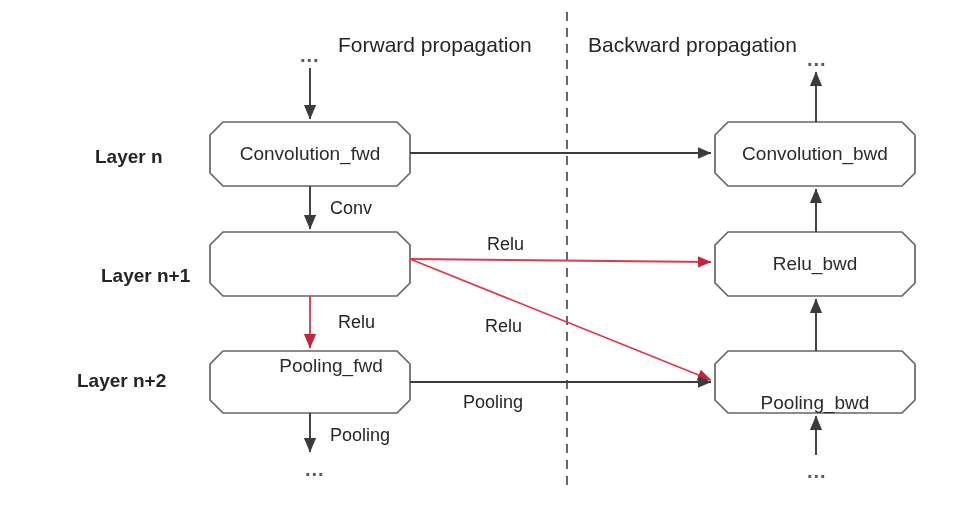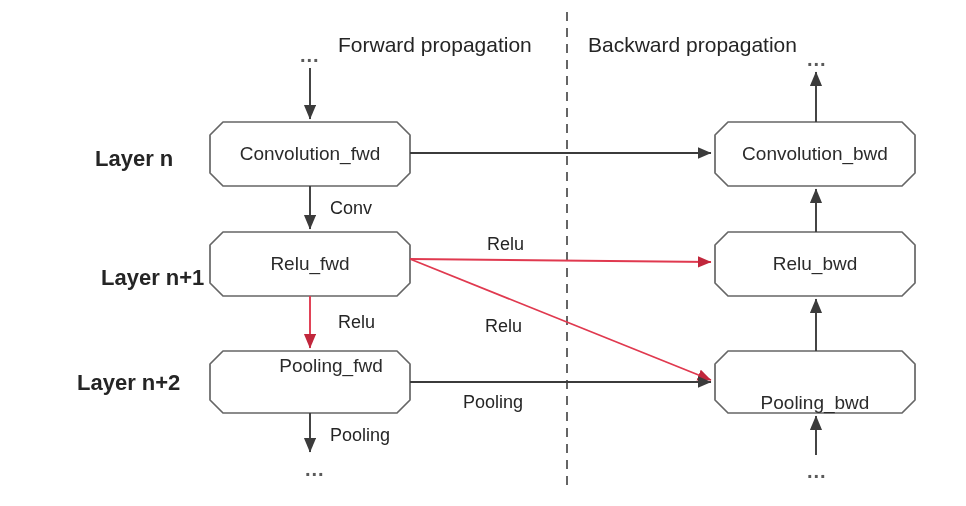--- a/index.html
+++ b/index.html
@@ -27,21 +27,21 @@
     color: #2b2b2b;
     font-family: "Liberation Sans", sans-serif;
     white-space: nowrap;
   }
   .phase-title {
     font-size: 21px;
     font-weight: 400;
     color: #252525;
   }
   .layer-label {
-    font-size: 22px;
+    font-size: 19px;
     font-weight: 700;
     color: #252525;
   }
   .node-label {
     font-size: 19px;
     font-weight: 400;
     color: #2b2b2b;
   }
   .edge-label {
     font-size: 18px;
@@ -119,23 +119,20 @@
   <div class="txt phase-title" style="left:338px; top:33px;">Forward propagation</div>
   <div class="txt phase-title" style="left:588px; top:33px;">Backward propagation</div>
 
   <div class="txt layer-label" style="left:95px; top:146px;">Layer n</div>
   <div class="txt layer-label" style="left:77px; top:265px;margin-left:24px;">Layer n+1</div>
   <div class="txt layer-label" style="left:77px; top:370px;">Layer n+2</div>
 
   <div class="node-box" style="left:210px; top:122px; width:200px; height:64px;">
     <span class="node-label">Convolution_fwd</span>
   </div>
-  <div class="node-box" style="left:210px; top:232px; width:200px; height:64px;">
-    <span class="node-label">Relu_fwd</span>
-  </div>
   <div class="node-box" style="left:210px; top:335px; width:242px; height:62px;">
     <span class="node-label">Pooling_fwd</span>
   </div>
   <div class="node-box" style="left:715px; top:232px; width:200px; height:64px;">
     <span class="node-label">Relu_bwd</span>
   </div>
   <div class="node-box" style="left:715px; top:122px; width:200px; height:64px;">
     <span class="node-label">Convolution_bwd</span>
   </div>
   <div class="node-box" style="left:715px; top:372px; width:200px; height:62px;">

